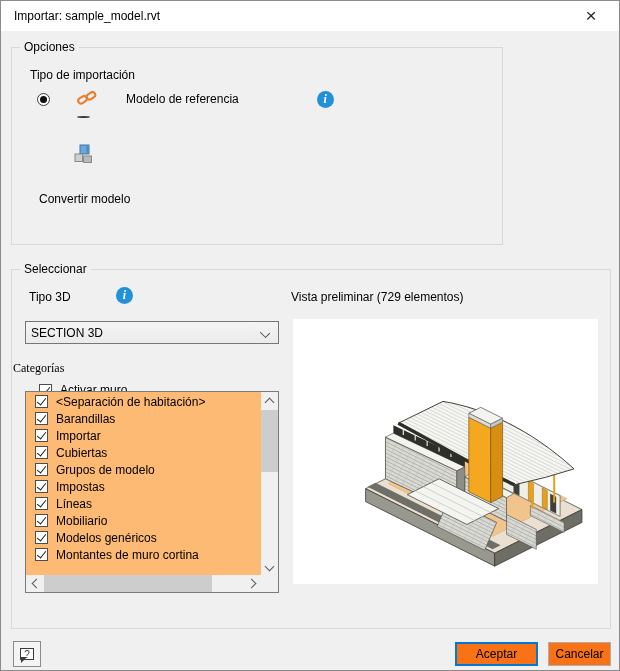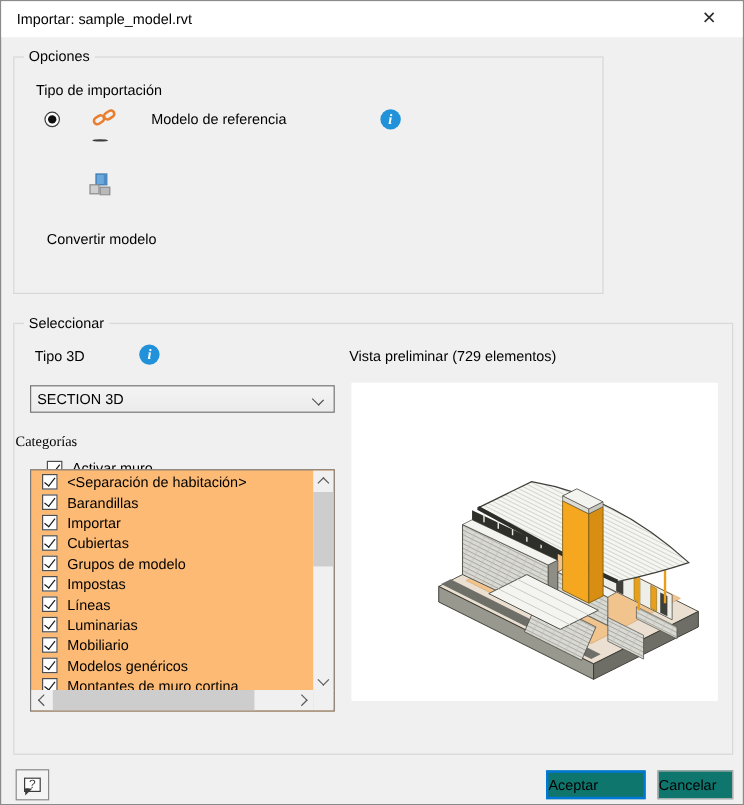--- a/index.html
+++ b/index.html
@@ -60,21 +60,21 @@
   .chev.up    { transform:rotate(-135deg); margin-top:4px; }
   .chev.down  { transform:rotate(45deg);  margin-top:-2px; }
   .chev.left  { transform:rotate(135deg);  margin-left:4px; }
   .chev.right { transform:rotate(-45deg);  margin-left:-2px; }
   .sb-corner { position:absolute; right:0; bottom:0; width:17px; height:17px; background:#f0f0f0; }
 
   
   .preview-panel { left:292px; top:318px; width:305px; height:265px; background:#ffffff; border:1px solid #ffffff; }
 
   
-  .btn { height:24px; background:#0f766e; display:flex; align-items:center; cursor:default; }
+  .btn { height:24px; background:#f97316; display:flex; align-items:center; justify-content:center; cursor:default; }
   .btn-accept { left:454px; top:641px; width:83px; border:2px solid #0078d7; }
   .btn-cancel { left:547px; top:641px; width:63px; border:1px solid #adadad; }
   .help-btn { left:12px; top:640px; width:28px; height:26px; background:#f4f4f4; border:1px solid #8a8a8a;
               display:flex; align-items:center; justify-content:center; }
   .help-bubble { width:14px; height:12px; border:1px solid #3c3c3c; background:#fff; position:relative;
                  font-size:10px; line-height:11px; text-align:center; color:#3c3c3c; }
   .help-bubble::after { content:""; position:absolute; left:0px; bottom:-4px; width:0; height:0;
                         border:3px solid transparent; border-top-color:#3c3c3c; border-left-color:#3c3c3c; }
 
   .row { display:flex; align-items:center; gap:26px; }
@@ -162,24 +162,20 @@
     <span class="cb checked"></span>
     <span>Grupos de modelo</span>
   </div>
       <div class="list-row">
     <span class="cb checked"></span>
     <span>Impostas</span>
   </div>
       <div class="list-row">
     <span class="cb checked"></span>
     <span>Líneas</span>
-  </div>
-      <div class="list-row">
-    <span class="cb checked"></span>
-    <span>Luminarias</span>
   </div>
       <div class="list-row">
     <span class="cb checked"></span>
     <span>Mobiliario</span>
   </div>
       <div class="list-row">
     <span class="cb checked"></span>
     <span>Modelos genéricos</span>
   </div>
       <div class="list-row">

